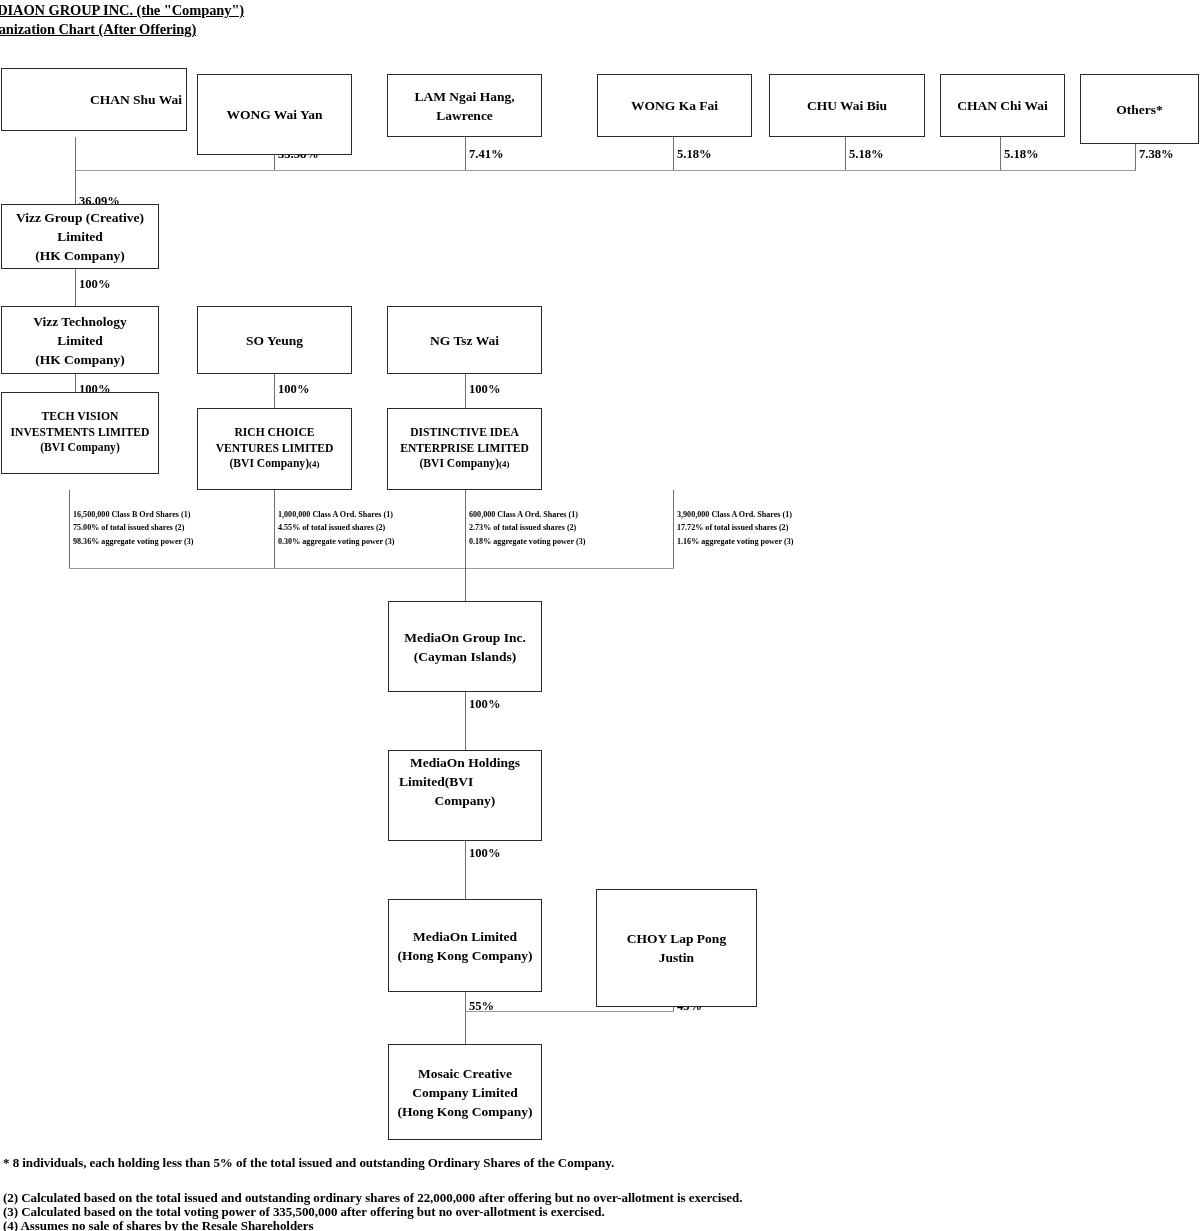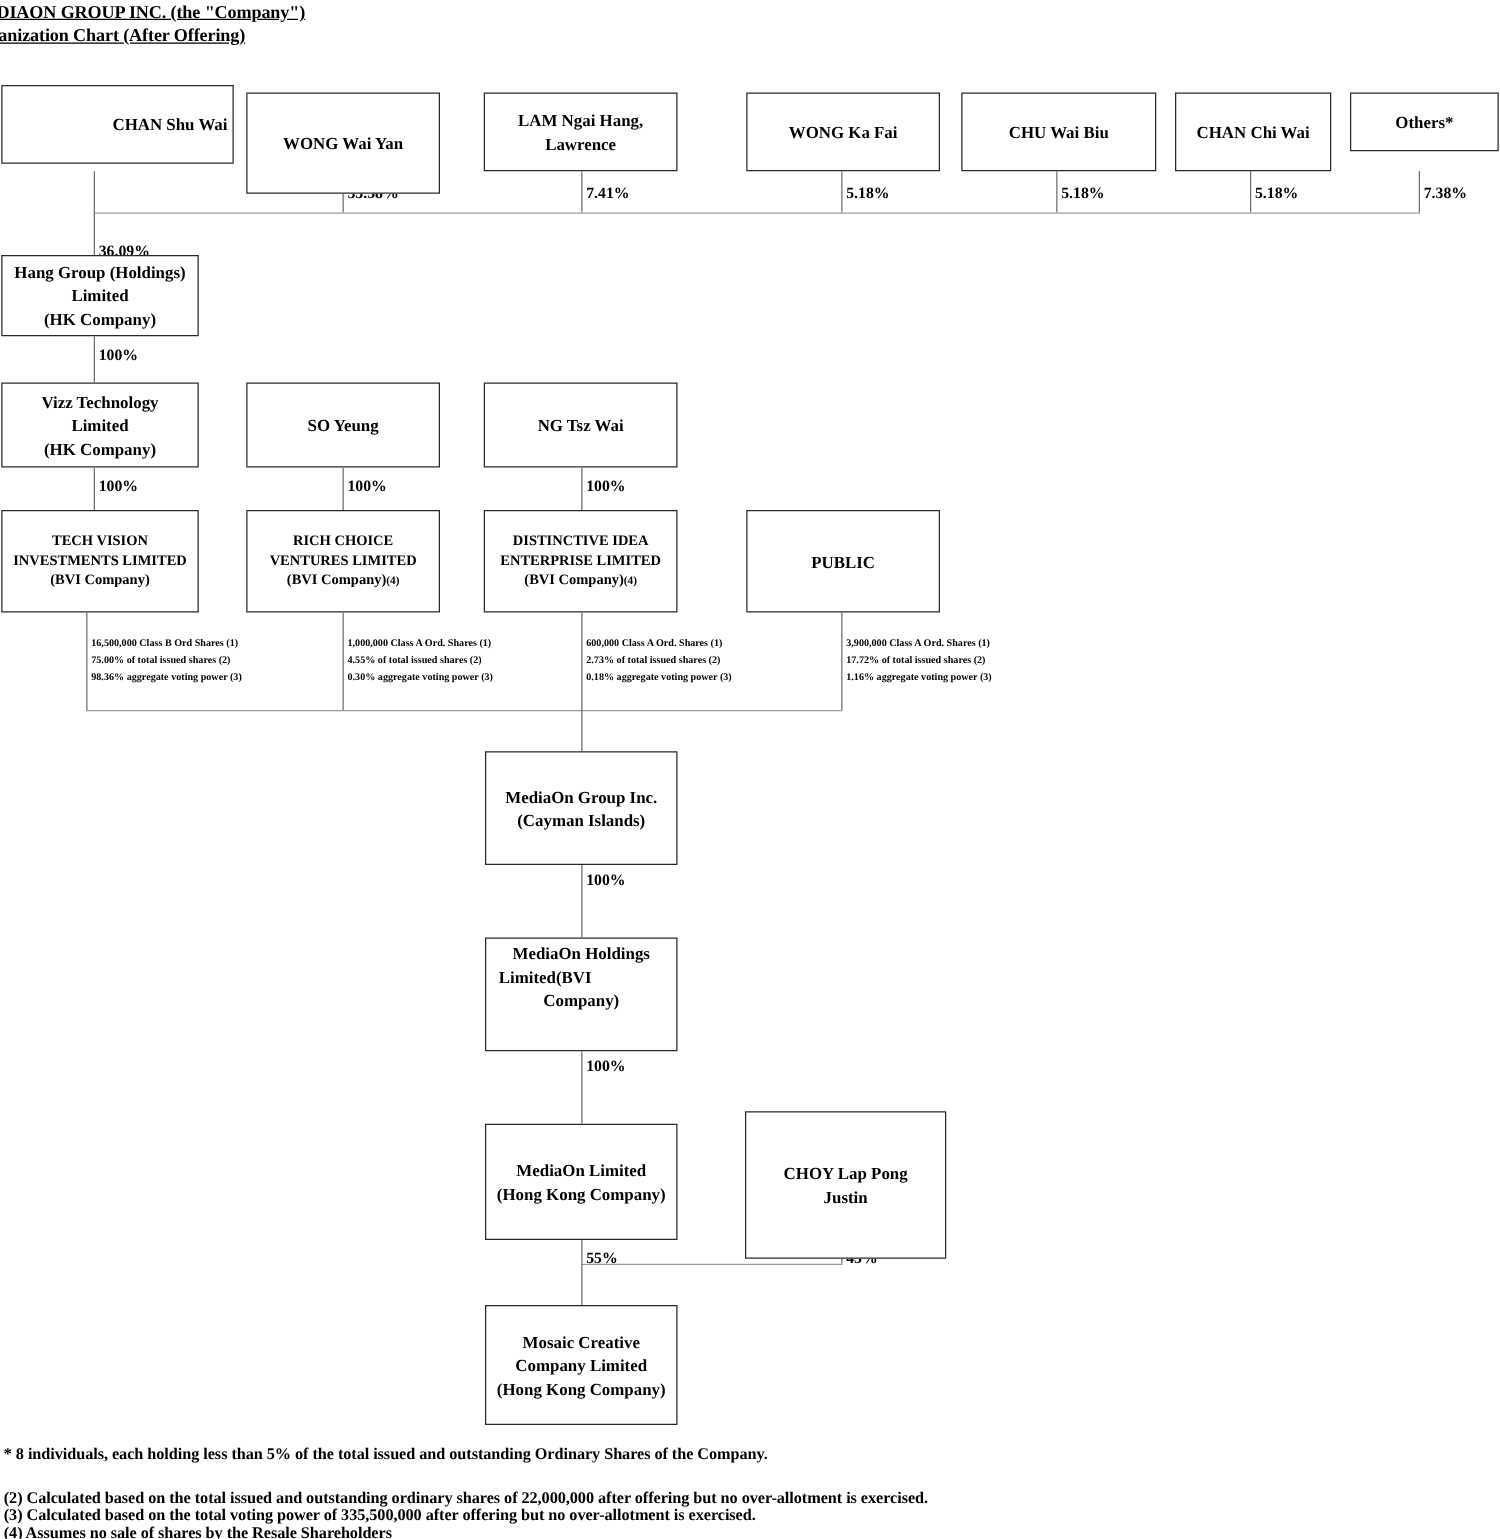--- a/index.html
+++ b/index.html
@@ -125,21 +125,21 @@
   </div>
   <div class="node" style="left:597px; top:74px; width:155px; height:63px;">
     <span class="ln">WONG Ka Fai</span>
   </div>
   <div class="node" style="left:769px; top:74px; width:156px; height:63px;">
     <span class="ln">CHU Wai Biu</span>
   </div>
   <div class="node" style="left:940px; top:74px; width:125px; height:63px;">
     <span class="ln">CHAN Chi Wai</span>
   </div>
-  <div class="node" style="left:1080px; top:74px; width:119px; height:47px;">
+  <div class="node" style="left:1080px; top:74px; width:119px; height:70px;">
     <span class="ln">Others*</span>
   </div>
 
   <div class="vline" style="left:75px; top:137px; height:33px;"></div>
   <div class="vline" style="left:274px; top:137px; height:33px;"></div>
   <div class="vline" style="left:465px; top:137px; height:33px;"></div>
   <div class="vline" style="left:673px; top:137px; height:33px;"></div>
   <div class="vline" style="left:845px; top:137px; height:33px;"></div>
   <div class="vline" style="left:1000px; top:137px; height:33px;"></div>
   <div class="vline" style="left:1135px; top:137px; height:33px;"></div>
@@ -150,21 +150,21 @@
 
   <div class="pct" style="left:79px; top:147px;margin-top:47px;">36.09%</div>
   <div class="pct" style="left:278px; top:147px;">33.58%</div>
   <div class="pct" style="left:469px; top:147px;">7.41%</div>
   <div class="pct" style="left:677px; top:147px;">5.18%</div>
   <div class="pct" style="left:849px; top:147px;">5.18%</div>
   <div class="pct" style="left:1004px; top:147px;">5.18%</div>
   <div class="pct" style="left:1139px; top:147px;">7.38%</div>
 
   <div class="node" style="left:1px; top:204px; width:158px; height:65px;">
-    <span class="ln">Hang Group (Holdings)</span>
+    <span class="ln">Vizz Group (Creative)</span>
     <span class="ln">Limited</span>
     <span class="ln">(HK Company)</span>
   </div>
   <div class="vline" style="left:75px; top:269px; height:37px;"></div>
   <div class="pct" style="left:79px; top:277px;">100%</div>
 
   <div class="node" style="left:1px; top:306px; width:158px; height:68px;">
     <span class="ln">Vizz Technology</span>
     <span class="ln">Limited</span>
     <span class="ln">(HK Company)</span>
@@ -177,37 +177,34 @@
   </div>
   <div class="vline" style="left:274px; top:374px; height:34px;"></div>
   <div class="pct" style="left:278px; top:382px;">100%</div>
 
   <div class="node" style="left:387px; top:306px; width:155px; height:68px;">
     <span class="ln">NG Tsz Wai</span>
   </div>
   <div class="vline" style="left:465px; top:374px; height:34px;"></div>
   <div class="pct" style="left:469px; top:382px;">100%</div>
 
-  <div class="node small" style="left:1px; top:408px; width:158px; height:82px;text-align:center;">
+  <div class="node small" style="left:1px; top:392px; width:158px; height:82px;text-align:center;">
     <span class="ln">TECH VISION</span>
     <span class="ln">INVESTMENTS LIMITED</span>
     <span class="ln"><span>(BVI Company)</span><span class="sup"></span></span>
   </div>
   <div class="node small" style="left:197px; top:408px; width:155px; height:82px;">
     <span class="ln">RICH CHOICE</span>
     <span class="ln">VENTURES LIMITED</span>
     <span class="ln"><span>(BVI Company)</span><span class="sup">(4)</span></span>
   </div>
   <div class="node small" style="left:387px; top:408px; width:155px; height:82px;">
     <span class="ln">DISTINCTIVE IDEA</span>
     <span class="ln">ENTERPRISE LIMITED</span>
     <span class="ln"><span>(BVI Company)</span><span class="sup">(4)</span></span>
-  </div>
-  <div class="node" style="left:597px; top:408px; width:155px; height:82px;">
-    <span class="ln">PUBLIC</span>
   </div>
 
   <div class="vline" style="left:69px; top:490px; height:78px;"></div>
   <div class="vline" style="left:274px; top:490px; height:78px;"></div>
   <div class="vline" style="left:465px; top:490px; height:78px;"></div>
   <div class="vline" style="left:673px; top:490px; height:78px;"></div>
   <div class="hline" style="left:69px; top:568px; width:605px;"></div>
   <div class="vline" style="left:465px; top:568px; height:33px;"></div>
 
   <div class="share-block" style="left:73px; top:508px;">

